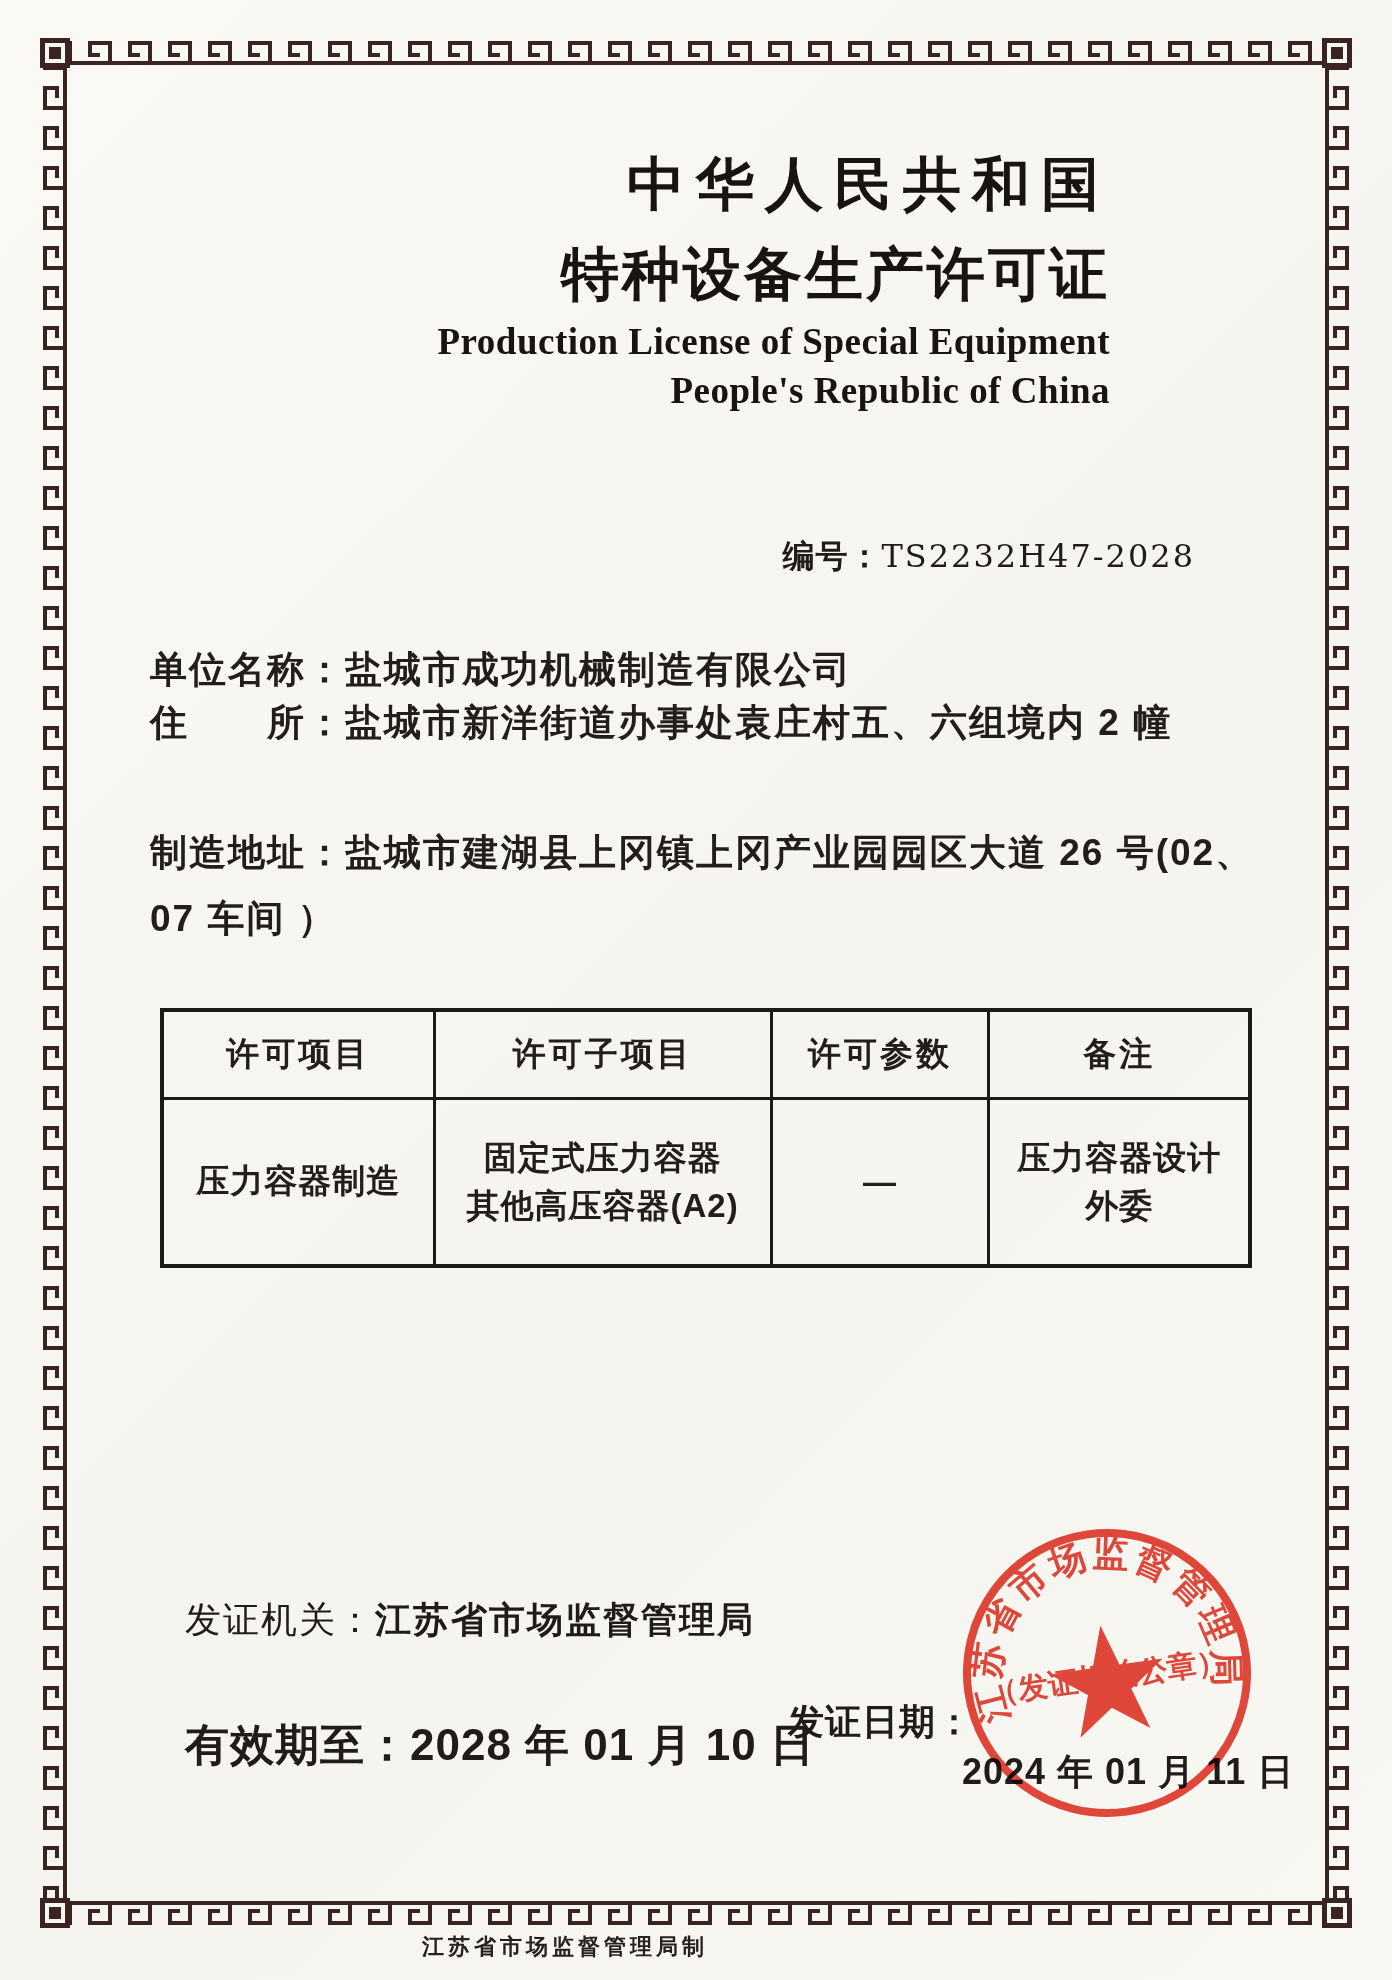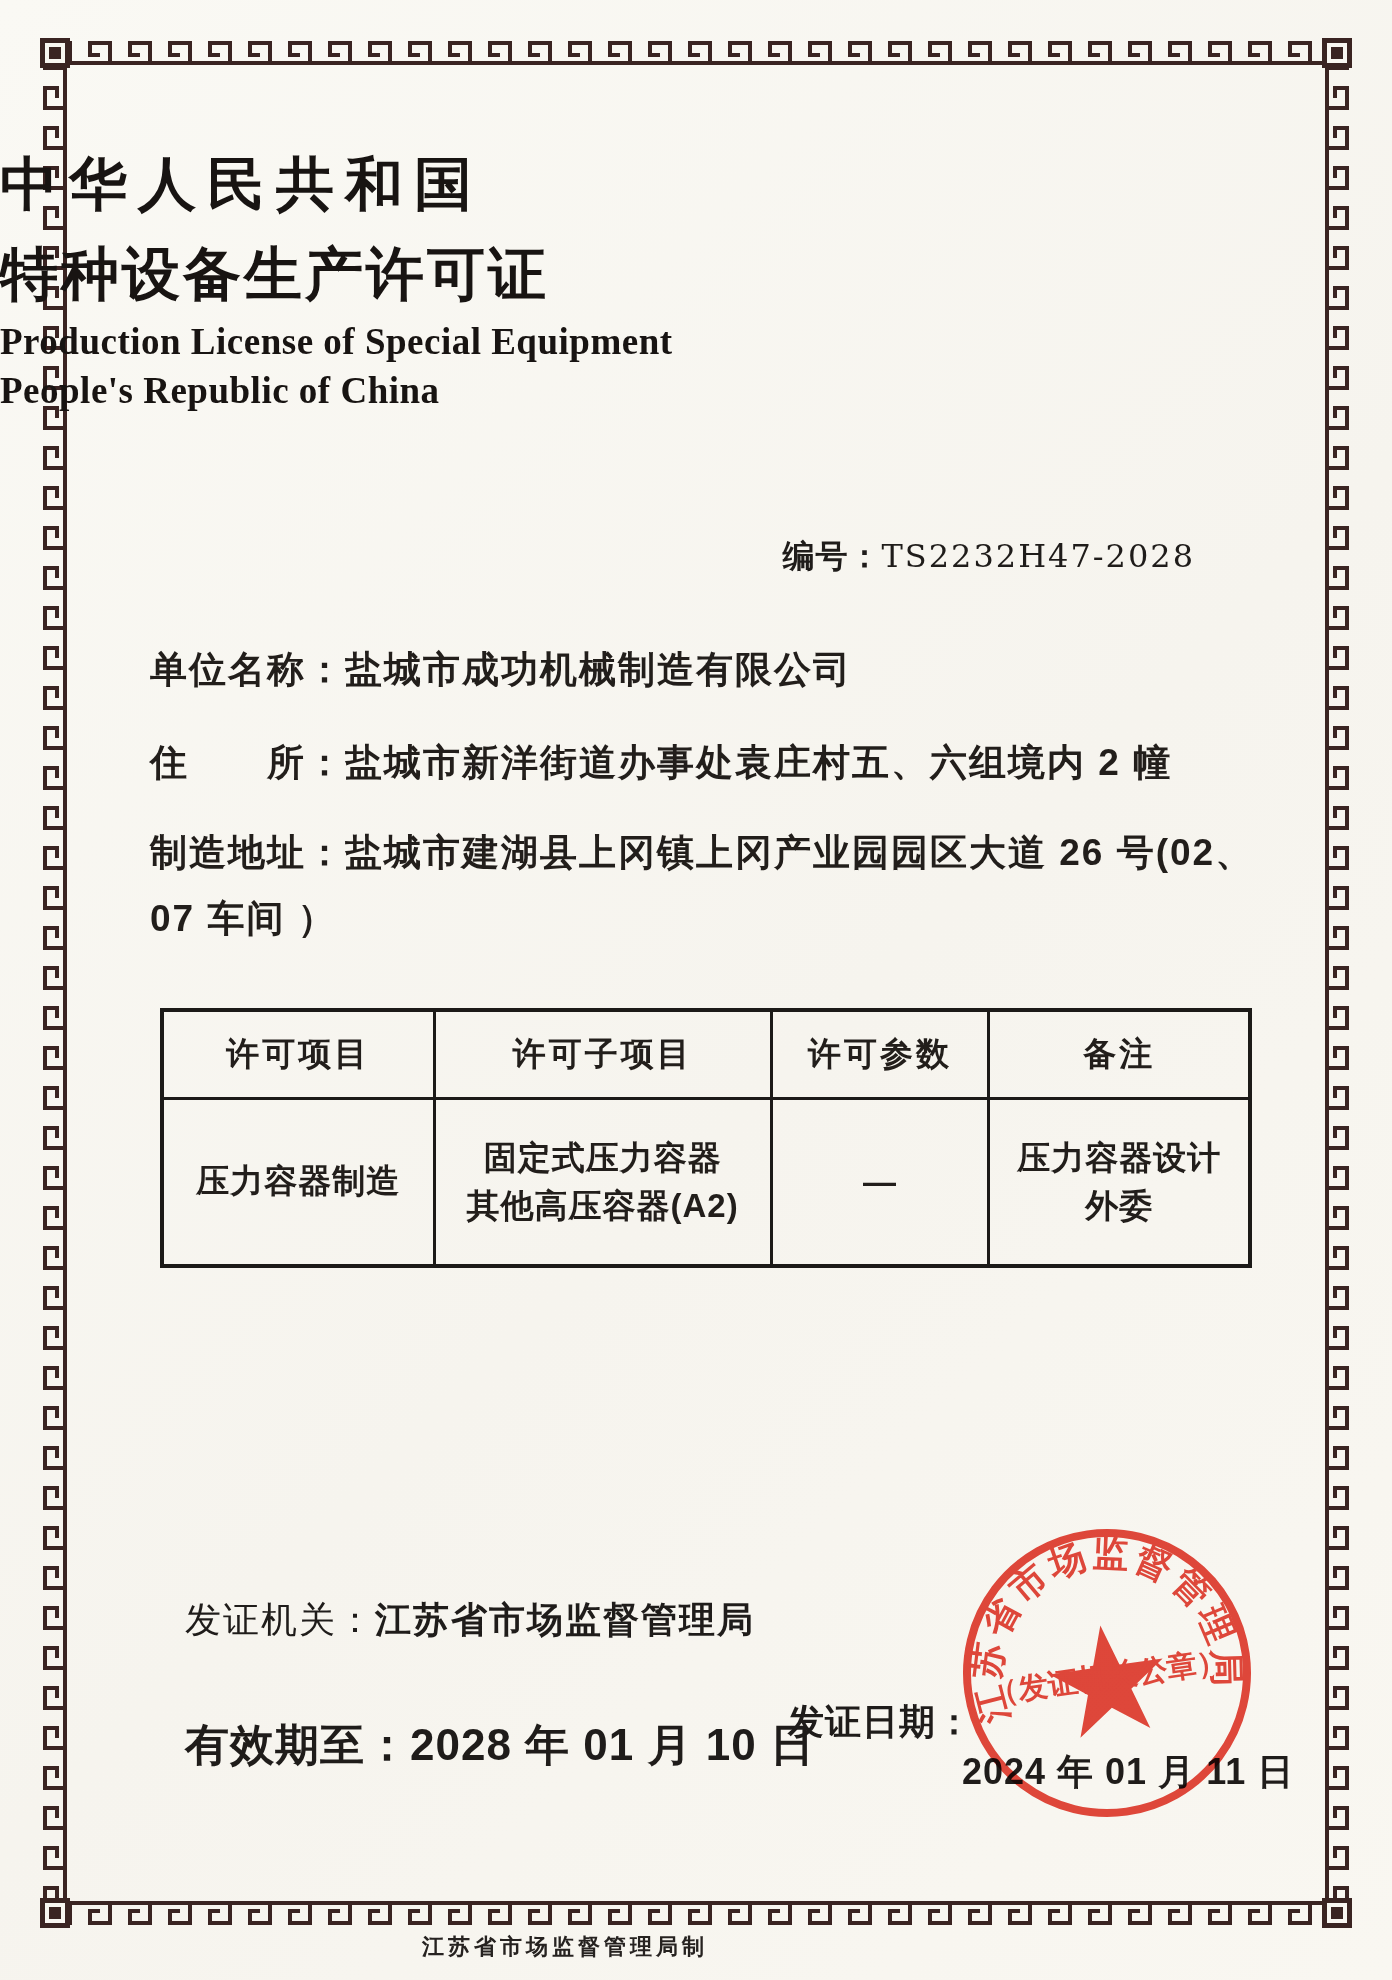--- a/index.html
+++ b/index.html
@@ -27,21 +27,21 @@
     box-shadow: inset 0 0 0 5px #3a2422, inset 0 0 0 9px #f8f6f1;
   }
   .corner-tl { left: 40px;   top: 38px; }
   .corner-tr { left: 1322px; top: 38px; }
   .corner-bl { left: 40px;   top: 1898px; }
   .corner-br { left: 1322px; top: 1898px; }
 
   
   .title-block {
     position: absolute; left: 0; top: 146px; width: 1110px;
-    text-align: left; color: #181412;
+    text-align: right; color: #181412;
   }
   .title-cn1 {
     font-size: 58px; font-weight: bold; letter-spacing: 11px;
     font-family: "Liberation Sans", sans-serif;
   }
   .title-cn2 {
     margin-top: 12px;
     font-size: 58px; font-weight: bold; letter-spacing: 3px;
     font-family: "Liberation Sans", sans-serif;
   }
@@ -58,21 +58,21 @@
     letter-spacing: 1px;
   }
   .license-no .num { font-family: "DejaVu Serif", serif; font-weight: 500; letter-spacing: 2px; }
 
   
   .info-line {
     position: absolute; left: 150px; font-size: 37px; font-weight: 600;
     letter-spacing: 2px; white-space: nowrap; color: #221e1b;
   }
   .line-company { top: 645px; }
-  .line-residence { top: 738px; }
+  .line-residence { top: 698px; }
   .line-mfg1 { top: 828px; }
   .line-mfg2 { top: 894px; }
   .line-approval { top: 956px; left: 228px; font-size: 36px; }
 
   
   .permit-table-wrap { position: absolute; left: 160px; top: 1008px; width: 1092px; }
   table.permit {
     width: 100%; border-collapse: collapse;
     border: 4px solid #1c1a18;
   }

